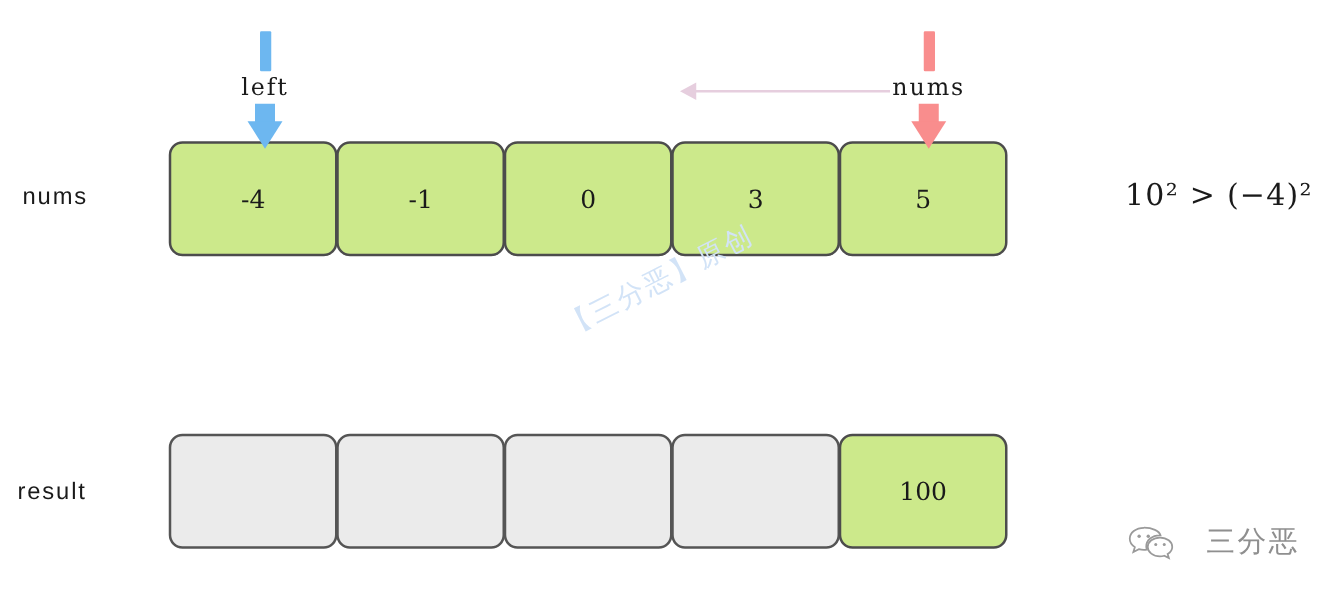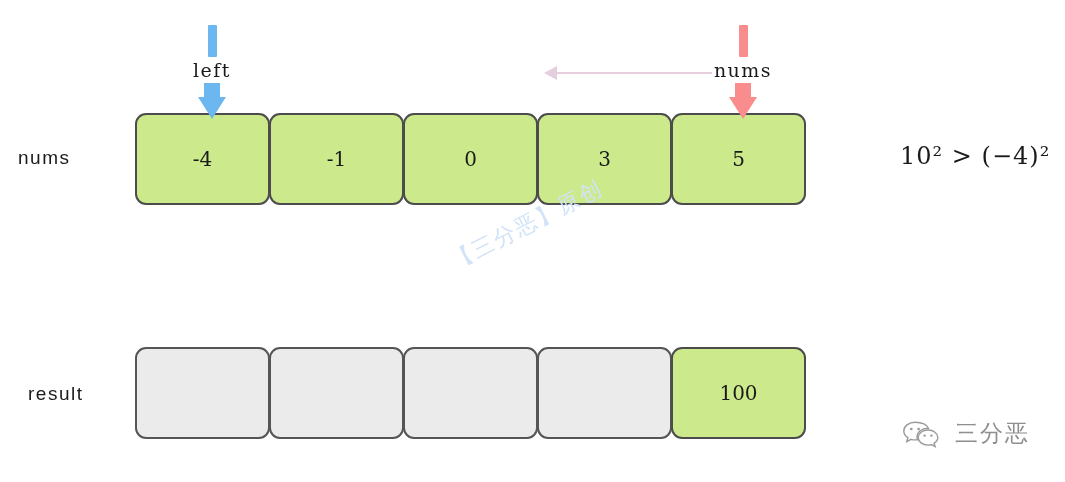--- a/index.html
+++ b/index.html
@@ -25,21 +25,21 @@
   
   .row-label {
     position: absolute;
     font-family: Liberation Sans, sans-serif;
     font-size: 19px;
     color: #1a1a1a;
     letter-spacing: 1.5px;
     white-space: nowrap;
   }
   #nums-label   { left: 18px; top: 147px; }
-  #result-label { left: 28px; top: 383px; }
+  #result-label { left: 14px; top: 383px; }
 
   
   .array {
     position: absolute;
     display: flex;
   }
   #nums-array   { left: 135px; top: 113px; }
   #result-array { left: 135px; top: 347px; text-align: right; }
 
   .cell {
@@ -166,21 +166,21 @@
     user-select: none;
   }
 
   
   #brand {
     position: absolute;
     left: 902px;
     top: 418px;
     display: flex;
     align-items: center;
-    gap: 13px;
+    gap: 23px;
   }
   #brand .brand-text {
     font-family: "DejaVu Sans", "Liberation Sans", sans-serif;
     font-size: 23px;
     color: #8f8f8f;
     letter-spacing: 2px;
     white-space: nowrap;
   }
 </style>
 </head>

